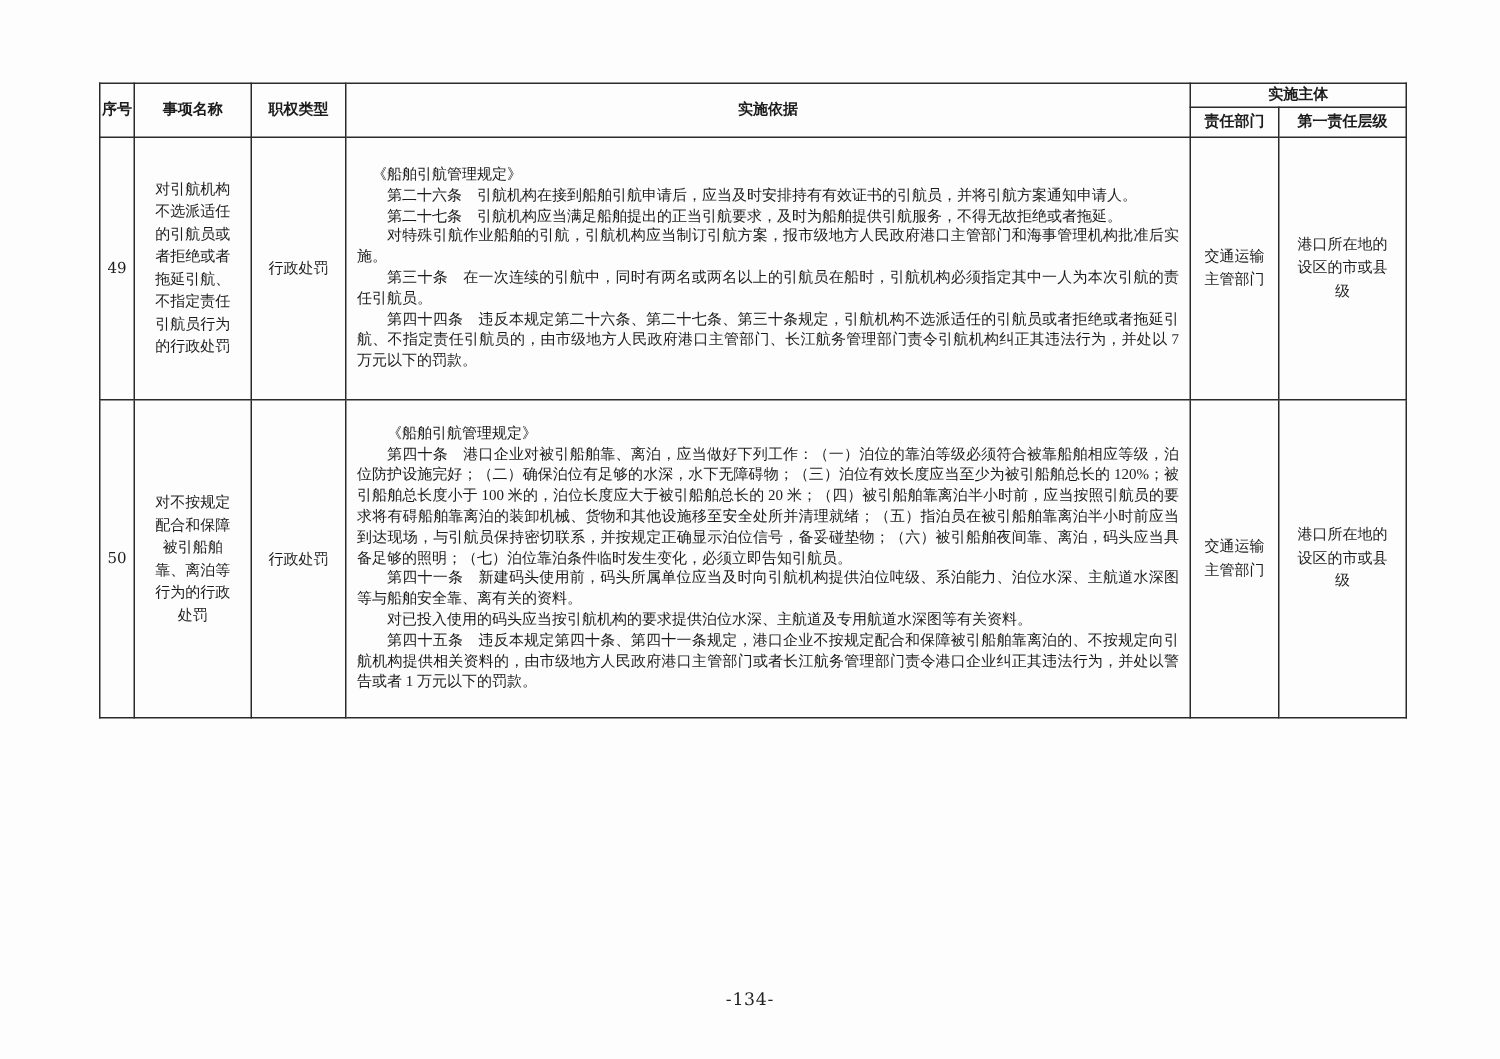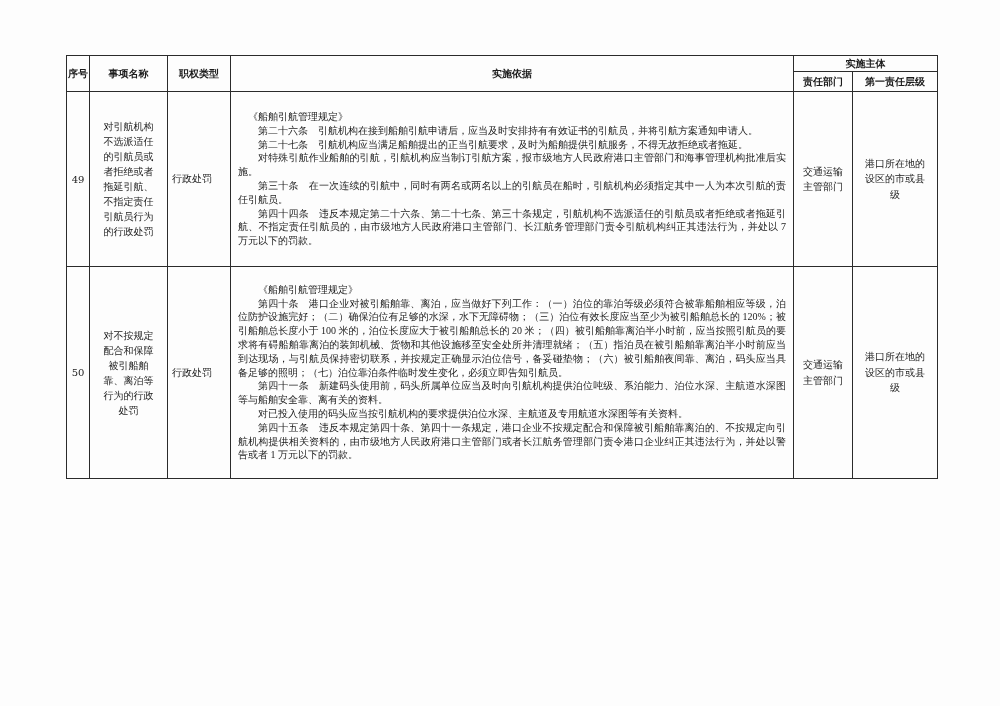--- a/index.html
+++ b/index.html
@@ -40,21 +40,21 @@
   thead tr.h-bottom { height: 20px; }
   tbody tr.row-a { height: 175px; }
   tbody tr.row-b { height: 212px; }
   tbody tr.row-b td { border-top-width: 1.5px; }
   .c-no { text-align: center; padding: 0 1px; margin-left: 41px; }
   .c-item {
     text-align: center;
     padding: 0 10px;
     line-height: 1.5;
   }
-  .c-type { text-align: left; padding: 0 4px; }
+  .c-type { text-align: center; padding: 0 4px; }
   .c-basis {
     padding: 2px 7px;
     text-align: justify;
     line-height: 13.8px;
   }
   .c-basis p { margin: 0; }
   .ind1 { text-indent: 1em; }
   .ind2 { text-indent: 2em; font-family: Liberation Serif, serif; }
   .c-dept {
     text-align: center;
@@ -129,14 +129,15 @@
           <p class="ind2">第四十一条　新建码头使用前，码头所属单位应当及时向引航机构提供泊位吨级、系泊能力、泊位水深、主航道水深图等与船舶安全靠、离有关的资料。</p>
           <p class="ind2">对已投入使用的码头应当按引航机构的要求提供泊位水深、主航道及专用航道水深图等有关资料。</p>
           <p class="ind2">第四十五条　违反本规定第四十条、第四十一条规定，港口企业不按规定配合和保障被引船舶靠离泊的、不按规定向引航机构提供相关资料的，由市级地方人民政府港口主管部门或者长江航务管理部门责令港口企业纠正其违法行为，并处以警告或者 1 万元以下的罚款。</p>
         </td>
         <td class="c-dept">交通运输主管部门</td>
         <td class="c-level">港口所在地的设区的市或县级</td>
       </tr>
     </tbody>
   </table>
 
+  <div class="page-number">-134-</div>
 
 </div>
 
 </body></html>

